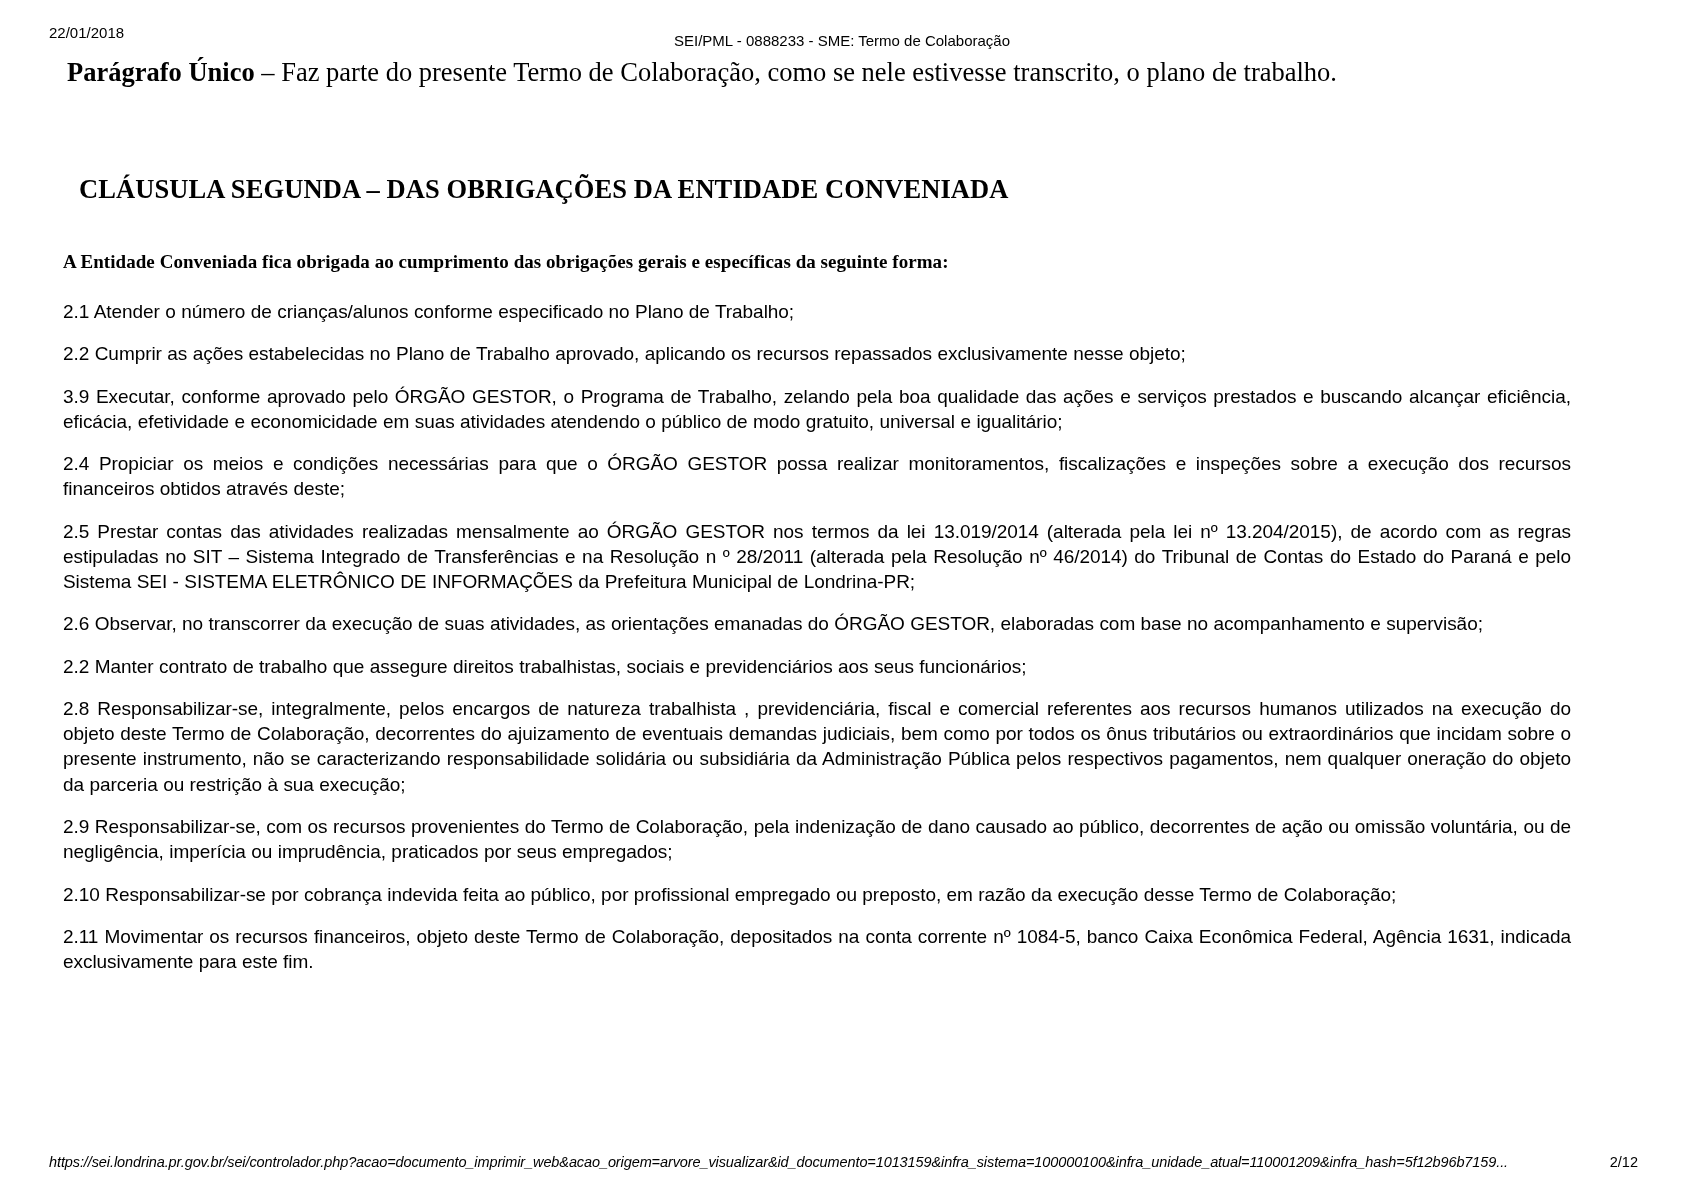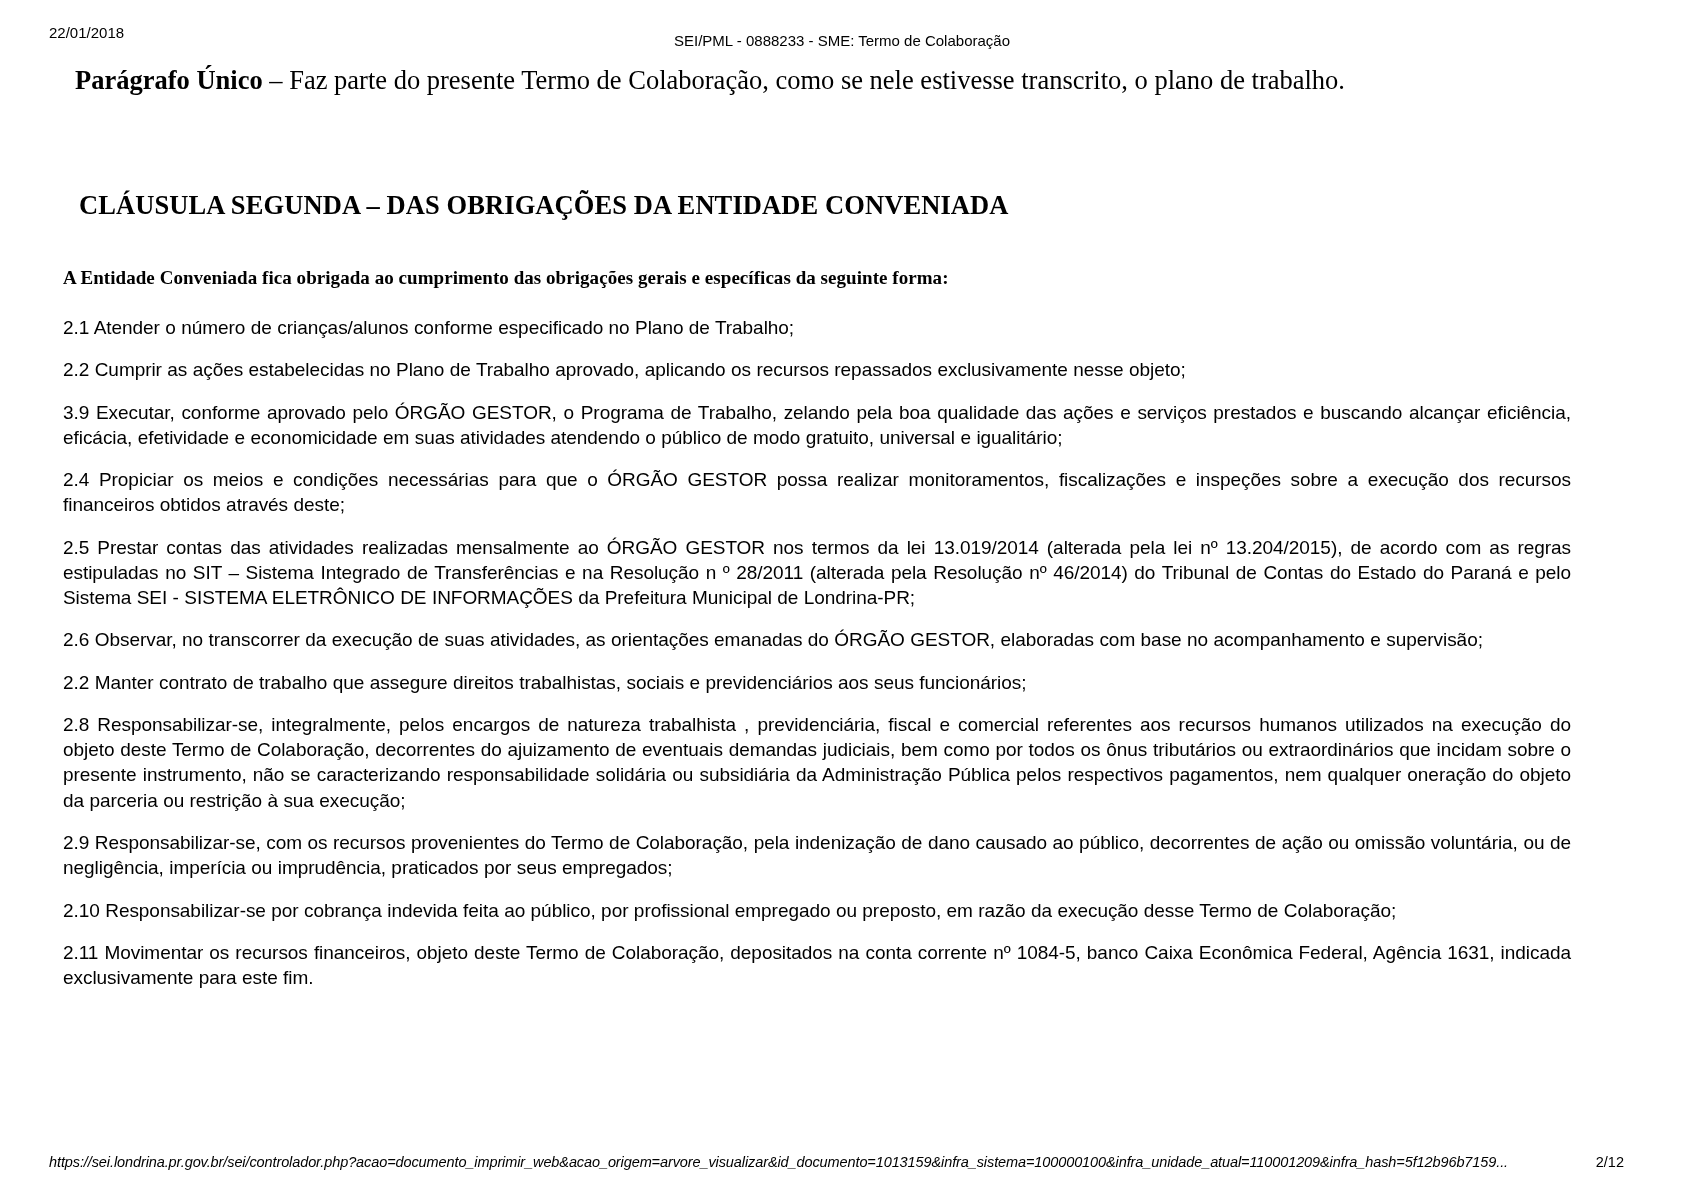--- a/index.html
+++ b/index.html
@@ -57,21 +57,21 @@
     left: 63px;
     width: 1508px;
   }
 
   .serif-par {
     font-family: "Liberation Serif", serif;
     font-size: 26.5px;
     line-height: 1.28;
     text-align: left;
     color: #000;
-    margin: 12px;
+    margin: 4px;
   }
   .serif-par .bold {
     font-weight: bold;
   }
 
   h2.clause-heading {
     font-family: "Liberation Serif", serif;
     font-size: 26.5px;
     font-weight: bold;
     line-height: 1.3;
@@ -121,21 +121,21 @@
   .print-footer .pf-url {
     position: absolute;
     left: 49px;
     top: 0;
     white-space: nowrap;
     letter-spacing: -0.1px;
     font-style: italic;
   }
   .print-footer .pf-page {
     position: absolute;
-    right: 60px;
+    right: 46px;
     top: 0;
     white-space: nowrap;
     margin-left: 20px;
   }
 </style>
 </head>
 <body>
 
 <div class="page">
 

